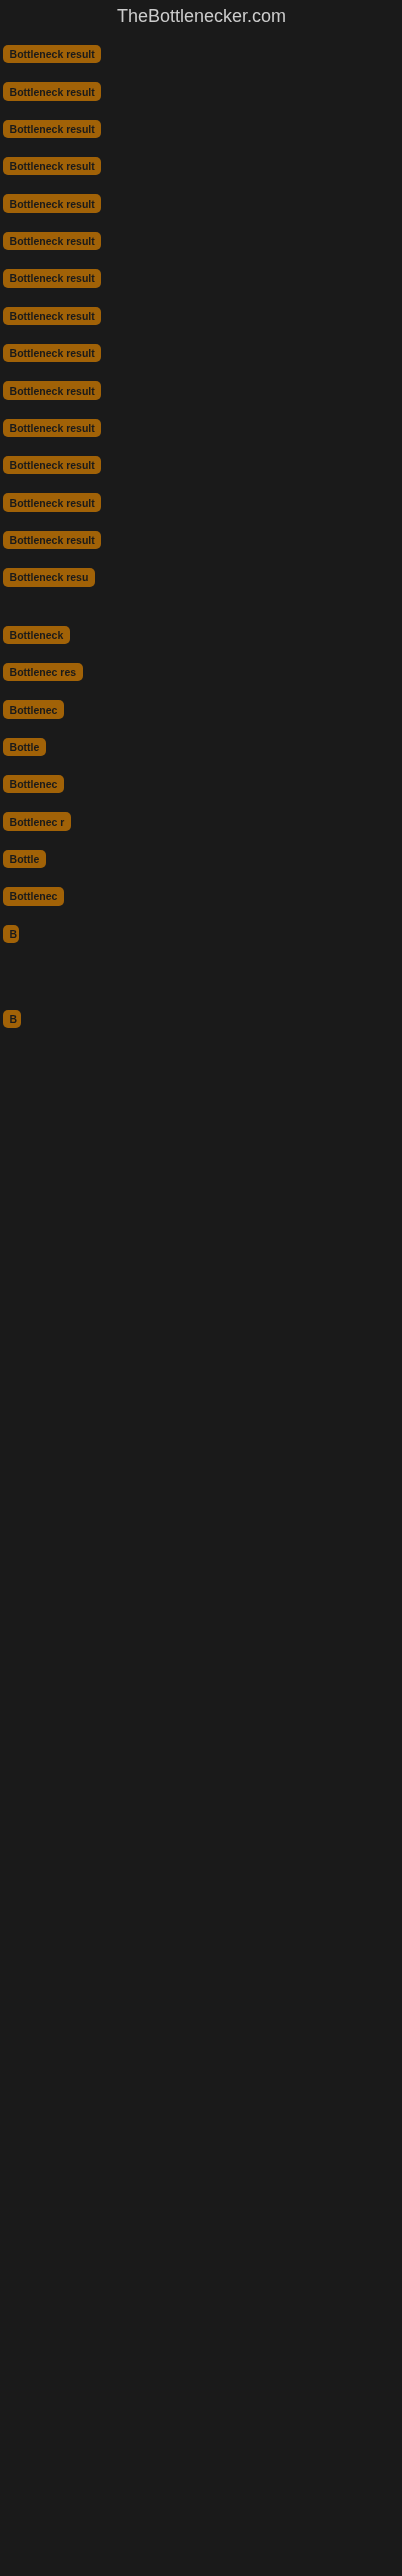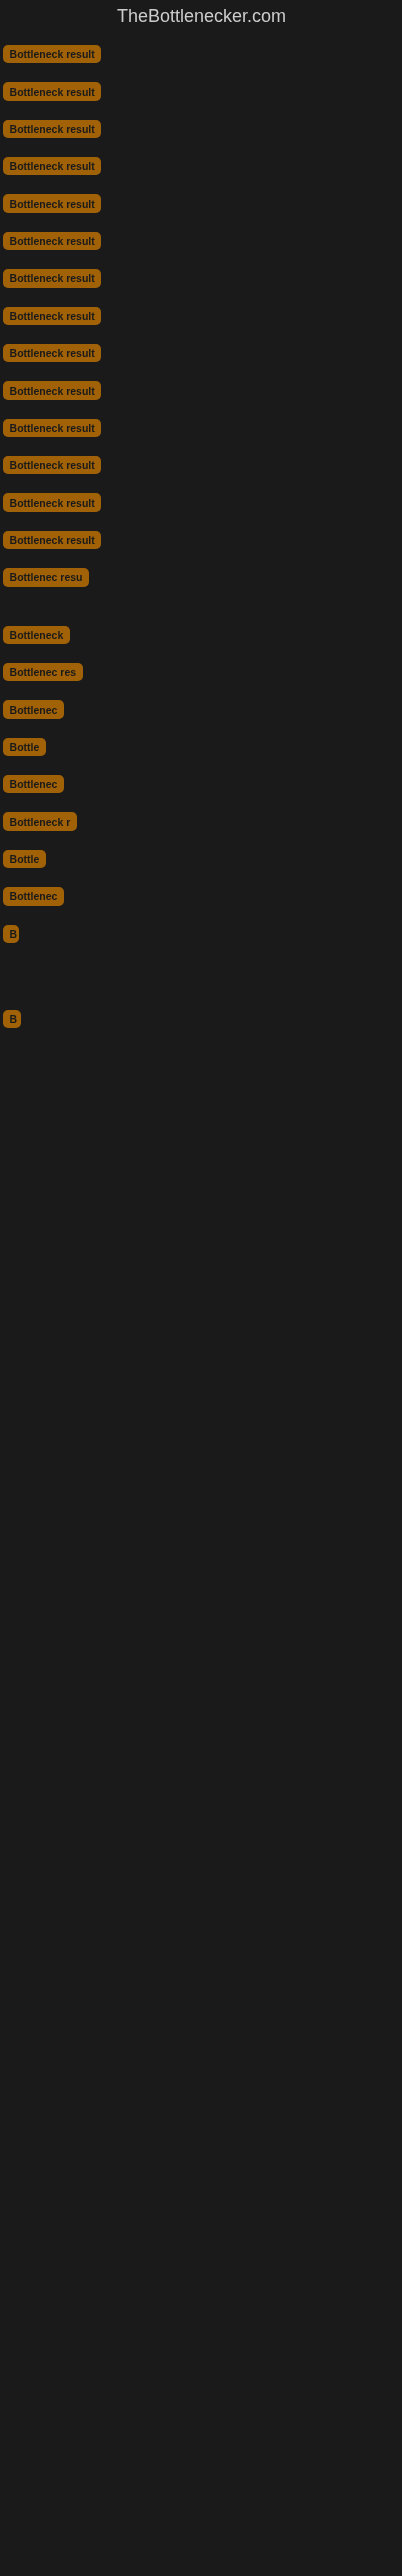--- a/index.html
+++ b/index.html
@@ -60,27 +60,27 @@
     <div class="row"><span class="bottleneck-badge" style="max-width: 113px;">Bottleneck result</span></div>
     <div class="row"><span class="bottleneck-badge" style="max-width: 113px;">Bottleneck result</span></div>
     <div class="row"><span class="bottleneck-badge" style="max-width: 113px;">Bottleneck result</span></div>
     <div class="row"><span class="bottleneck-badge" style="max-width: 113px;">Bottleneck result</span></div>
     <div class="row"><span class="bottleneck-badge" style="max-width: 113px;">Bottleneck result</span></div>
     <div class="row"><span class="bottleneck-badge" style="max-width: 113px;">Bottleneck result</span></div>
     <div class="row"><span class="bottleneck-badge" style="max-width: 113px;">Bottleneck result</span></div>
     <div class="row"><span class="bottleneck-badge" style="max-width: 113px;">Bottleneck result</span></div>
     <div class="row"><span class="bottleneck-badge" style="max-width: 113px;">Bottleneck result</span></div>
     <div class="row"><span class="bottleneck-badge" style="max-width: 109px;">Bottleneck result</span></div>
-    <div class="row"><span class="bottleneck-badge" style="max-width: 95px;">Bottlenec resu</span></div>
+    <div class="row"><span class="bottleneck-badge" style="max-width: 95px;">Bottleneck resu</span></div>
     <div class="row"><span class="bottleneck-badge" style="max-width: 68px; margin-top: 20px;">Bottleneck</span></div>
     <div class="row"><span class="bottleneck-badge" style="max-width: 87px;">Bottlenec res</span></div>
     <div class="row"><span class="bottleneck-badge" style="max-width: 61px;">Bottlenec</span></div>
     <div class="row"><span class="bottleneck-badge" style="max-width: 47px;">Bottle</span></div>
     <div class="row"><span class="bottleneck-badge" style="max-width: 61px;">Bottlenec</span></div>
-    <div class="row"><span class="bottleneck-badge" style="max-width: 74px;">Bottleneck r</span></div>
+    <div class="row"><span class="bottleneck-badge" style="max-width: 74px;">Bottlenec r</span></div>
     <div class="row"><span class="bottleneck-badge" style="max-width: 44px;">Bottle</span></div>
     <div class="row"><span class="bottleneck-badge" style="max-width: 61px;">Bottlenec</span></div>
     <div class="row"><span class="bottleneck-badge" style="max-width: 16px;">B</span></div>
     <div class="row"></div>
     <div class="row"></div>
     <div class="row"></div>
     <div class="row"><span class="bottleneck-badge" style="max-width: 17.7px;">B</span></div>
     <div class="row"></div>
     <div class="row"></div>
     <div class="row"></div>

